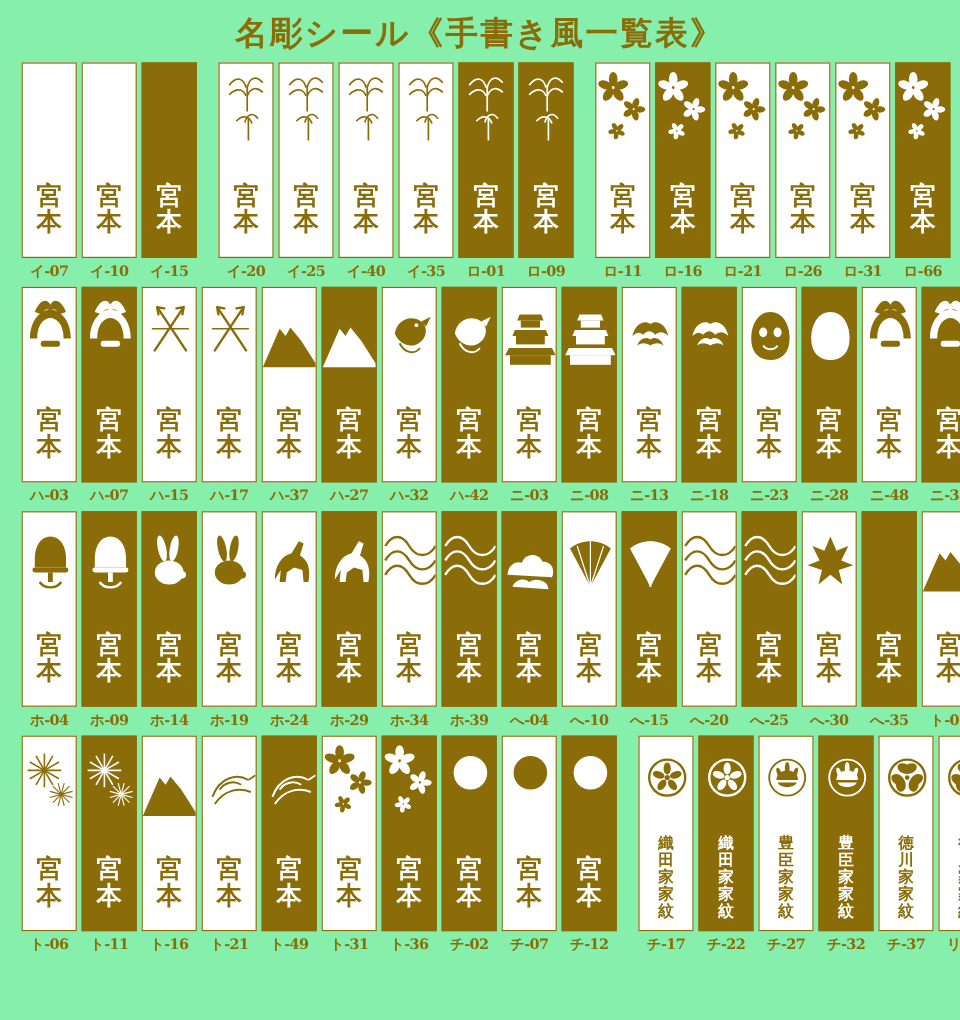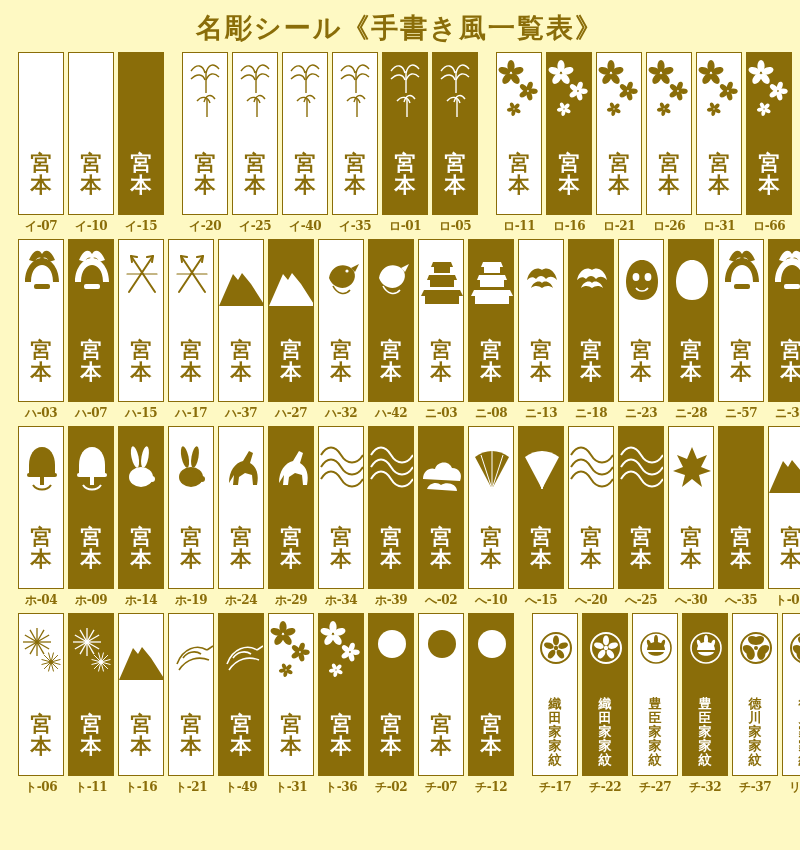--- a/index.html
+++ b/index.html
@@ -6,21 +6,21 @@
   html, body {
     margin: 0; padding: 0;
     width: 800px; height: 850px;
     background: #ffffff;
     font-family: "Liberation Sans", sans-serif;
   }
   #page {
     position: relative;
     width: 800px;
     height: 850px;
-    background: #fef9c3;
+    background: #86efac;
     overflow: hidden;
   }
   .title {
     text-align: center;
     color: #8a6d09;
     font-family: "DejaVu Serif", serif;
     font-weight: bold;
     font-size: 27px;
     letter-spacing: 2px;
     padding-top: 10px;
@@ -269,21 +269,21 @@
           <path d="M32 46 C28 40, 23 42, 21 49"></path>
           <line x1="24" y1="46" x2="24" y2="64"></line>
         </g>
                 </svg>
               </div>
               <div class="name">
                 <span>宮</span>
                 <span>本</span>
               </div>
             </div>
-            <div class="code">ロ-05</div>
+            <div class="code">ロ-09</div>
           </div>
         </div>
         <div class="gap"></div>
         <div class="group">
           <div class="cell">
             <div class="tile outline">
               <div class="art">
                 <svg viewBox="0 0 46 95" xmlns="http://www.w3.org/2000/svg">
         <g fill="#8a6d09">
           <g transform="translate(14,20)">
@@ -776,21 +776,21 @@
           <path d="M10 20 C14 10, 20 8, 23 14 C26 8, 32 10, 36 20 L30 22 C28 16, 23 17, 23 20 C23 17, 18 16, 16 22 Z"></path>
           <rect x="15" y="44" width="16" height="5" rx="2"></rect>
         </g>
                 </svg>
               </div>
               <div class="name">
                 <span>宮</span>
                 <span>本</span>
               </div>
             </div>
-            <div class="code">ニ-57</div>
+            <div class="code">ニ-48</div>
           </div>
           <div class="cell">
             <div class="tile fill">
               <div class="art">
                 <svg viewBox="0 0 46 95" xmlns="http://www.w3.org/2000/svg">
         <g fill="#ffffff">
           <path d="M6 42 C6 26, 16 18, 23 18 C30 18, 40 26, 40 42 L34 42 C34 30, 28 25, 23 25 C18 25, 12 30, 12 42 Z"></path>
           <path d="M10 20 C14 10, 20 8, 23 14 C26 8, 32 10, 36 20 L30 22 C28 16, 23 17, 23 20 C23 17, 18 16, 16 22 Z"></path>
           <rect x="15" y="44" width="16" height="5" rx="2"></rect>
         </g>
@@ -959,21 +959,21 @@
           <path d="M4 52 C4 44, 11 40, 16 42 C18 34, 30 33, 33 41 C40 41, 44 47, 41 54 Z"></path>
           <path d="M8 62 C10 56, 18 54, 22 58 C28 54, 38 57, 38 64 Z"></path>
         </g>
                 </svg>
               </div>
               <div class="name">
                 <span>宮</span>
                 <span>本</span>
               </div>
             </div>
-            <div class="code">へ-02</div>
+            <div class="code">へ-04</div>
           </div>
           <div class="cell">
             <div class="tile outline">
               <div class="art">
                 <svg viewBox="0 0 46 95" xmlns="http://www.w3.org/2000/svg">
         <g fill="#8a6d09">
           <path d="M23 62 L6 30 C16 22, 30 22, 40 30 Z"></path>
           <g stroke="#ffffff" stroke-width="1">
             <line x1="23" y1="62" x2="12" y2="28"></line>
             <line x1="23" y1="62" x2="23" y2="24"></line>

